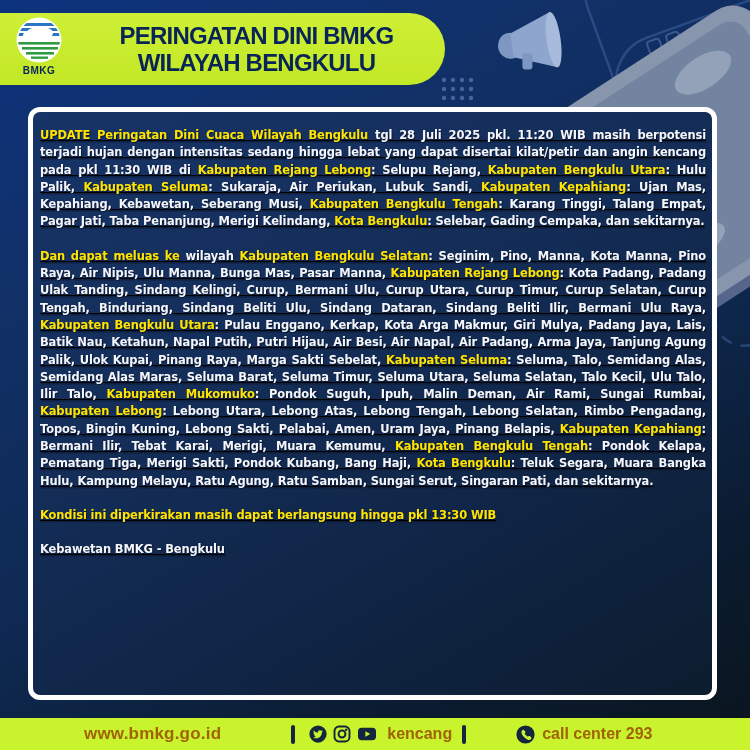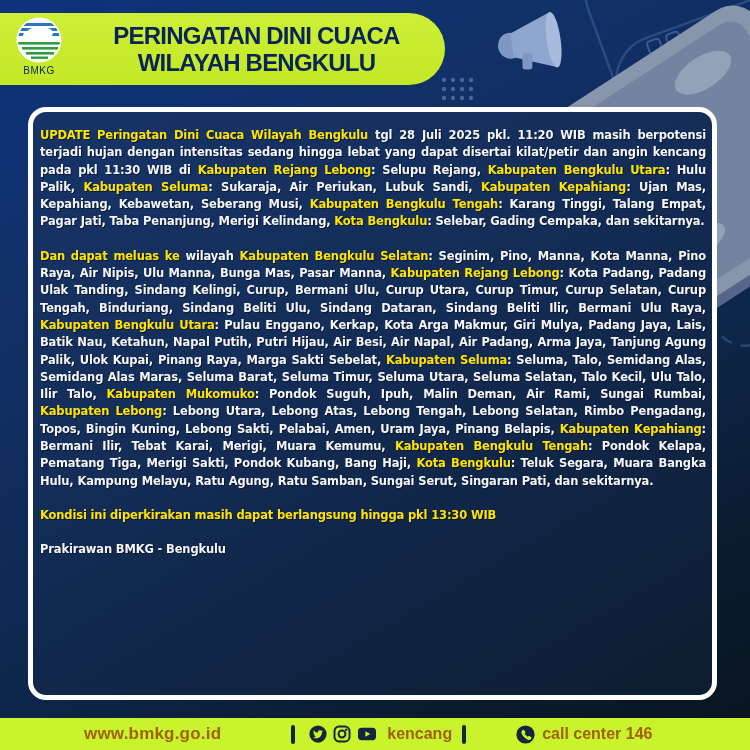--- a/index.html
+++ b/index.html
@@ -6,31 +6,31 @@
   body{width:750px;height:750px;position:relative;overflow:hidden;
        font-family:"DejaVu Sans",sans-serif;}
   .stage{position:absolute;inset:0;width:750px;height:750px;
        background:linear-gradient(152deg,#0e337e 0%,#113066 28%,#0e2952 55%,#0b1c31 80%,#0a141d 100%);}
   .deco{position:absolute;left:0;top:0;}
   
   .banner{position:absolute;left:0;top:13px;width:445px;height:72px;
        background:linear-gradient(180deg,#cdef36,#c3e826);
        border-radius:0 36px 36px 0;display:flex;align-items:center;}
   .logo-wrap{position:absolute;left:14px;top:4px;width:50px;height:64px;text-align:center;}
-  .logo-label{font-family:"Liberation Sans",sans-serif;font-weight:normal;font-size:10px;
+  .logo-label{font-family:"Liberation Sans",sans-serif;font-weight:bold;font-size:10px;
        color:#092457;letter-spacing:.5px;margin-top:-2px;}
   .title{position:absolute;left:86px;right:18px;top:0;height:72px;
        display:flex;flex-direction:column;justify-content:center;text-align:center;
        font-family:"Liberation Sans",sans-serif;font-weight:bold;font-size:24px;
        line-height:27px;color:#092457;letter-spacing:-0.8px;}
   
   .box{position:absolute;left:28px;top:107px;width:689px;height:593px;box-sizing:border-box;
-       border:5px solid #ffffff;border-radius:18px;
+       border:5px solid #ffffff;border-radius:12px;
        background:linear-gradient(150deg,#173468 0%,#142e59 38%,#102546 68%,#0d1d2f 100%);
-       padding:15px 6px 0 7px;}
+       padding:15px 6px 0 7px;text-decoration:underline;}
   .box p{margin:0 0 17px 0;font-size:11.5px;line-height:17.3px;font-weight:bold;
        text-align:justify;color:#f4f6fb;letter-spacing:-0.15px;
        text-shadow:1px 1.4px 0 rgba(8,20,42,.85);}
   .box p .y{color:#ffe400;}
   .box p .w{color:#f4f6fb;}
   .p-yellow{color:#ffe400 !important;}
   
   .bar{position:absolute;left:0;top:718px;width:750px;height:32px;background:#c9f42d;
        display:flex;align-items:center;
        font-family:"Liberation Sans",sans-serif;font-weight:bold;color:#a16207;}
@@ -112,30 +112,30 @@
           <ellipse cx="15" cy="18.5" rx="8" ry="5" fill="#ffffff"></ellipse>
           <rect x="2" y="25" width="42" height="2.6" fill="#2f9c44"></rect>
           <rect x="6" y="30" width="36" height="2.6" fill="#2f9c44"></rect>
           <rect x="10" y="35" width="28" height="2.6" fill="#2f9c44"></rect>
           <rect x="15" y="39.5" width="17" height="2.4" fill="#2f9c44"></rect>
         </g>
       </svg>
       <div class="logo-label">BMKG</div>
     </div>
     <div class="title">
-      <span>PERINGATAN DINI CUACA</span>
+      <span>PERINGATAN DINI BMKG</span>
       <span>WILAYAH BENGKULU</span>
     </div>
   </div>
 
   <div class="box">
     <p><span class="y">UPDATE Peringatan Dini Cuaca Wilayah Bengkulu</span><span class="w"> tgl 28 Juli 2025 pkl. 11:20 WIB masih berpotensi terjadi hujan dengan intensitas sedang hingga lebat yang dapat disertai kilat/petir dan angin kencang pada pkl 11:30 WIB di </span><span class="y">Kabupaten Rejang Lebong</span><span class="w">: Selupu Rejang, </span><span class="y">Kabupaten Bengkulu Utara</span><span class="w">: Hulu Palik, </span><span class="y">Kabupaten Seluma</span><span class="w">: Sukaraja, Air Periukan, Lubuk Sandi, </span><span class="y">Kabupaten Kepahiang</span><span class="w">: Ujan Mas, Kepahiang, Kebawetan, Seberang Musi, </span><span class="y">Kabupaten Bengkulu Tengah</span><span class="w">: Karang Tinggi, Talang Empat, Pagar Jati, Taba Penanjung, Merigi Kelindang, </span><span class="y">Kota Bengkulu</span><span class="w">: Selebar, Gading Cempaka, dan sekitarnya.</span></p>
     <p><span class="y">Dan dapat meluas ke</span><span class="w"> wilayah </span><span class="y">Kabupaten Bengkulu Selatan</span><span class="w">: Seginim, Pino, Manna, Kota Manna, Pino Raya, Air Nipis, Ulu Manna, Bunga Mas, Pasar Manna, </span><span class="y">Kabupaten Rejang Lebong</span><span class="w">: Kota Padang, Padang Ulak Tanding, Sindang Kelingi, Curup, Bermani Ulu, Curup Utara, Curup Timur, Curup Selatan, Curup Tengah, Binduriang, Sindang Beliti Ulu, Sindang Dataran, Sindang Beliti Ilir, Bermani Ulu Raya, </span><span class="y">Kabupaten Bengkulu Utara</span><span class="w">: Pulau Enggano, Kerkap, Kota Arga Makmur, Giri Mulya, Padang Jaya, Lais, Batik Nau, Ketahun, Napal Putih, Putri Hijau, Air Besi, Air Napal, Air Padang, Arma Jaya, Tanjung Agung Palik, Ulok Kupai, Pinang Raya, Marga Sakti Sebelat, </span><span class="y">Kabupaten Seluma</span><span class="w">: Seluma, Talo, Semidang Alas, Semidang Alas Maras, Seluma Barat, Seluma Timur, Seluma Utara, Seluma Selatan, Talo Kecil, Ulu Talo, Ilir Talo, </span><span class="y">Kabupaten Mukomuko</span><span class="w">: Pondok Suguh, Ipuh, Malin Deman, Air Rami, Sungai Rumbai, </span><span class="y">Kabupaten Lebong</span><span class="w">: Lebong Utara, Lebong Atas, Lebong Tengah, Lebong Selatan, Rimbo Pengadang, Topos, Bingin Kuning, Lebong Sakti, Pelabai, Amen, Uram Jaya, Pinang Belapis, </span><span class="y">Kabupaten Kepahiang</span><span class="w">: Bermani Ilir, Tebat Karai, Merigi, Muara Kemumu, </span><span class="y">Kabupaten Bengkulu Tengah</span><span class="w">: Pondok Kelapa, Pematang Tiga, Merigi Sakti, Pondok Kubang, Bang Haji, </span><span class="y">Kota Bengkulu</span><span class="w">: Teluk Segara, Muara Bangka Hulu, Kampung Melayu, Ratu Agung, Ratu Samban, Sungai Serut, Singaran Pati, dan sekitarnya.</span></p>
     <p class="p-yellow">Kondisi ini diperkirakan masih dapat berlangsung hingga pkl 13:30 WIB</p>
-    <p>Prakirawan BMKG - Bengkulu</p>
+    <p>Kebawetan BMKG - Bengkulu</p>
   </div>
 
   <div class="bar">
     <span class="www">www.bmkg.go.id</span>
     <span class="sep sep1"></span>
     <span class="icons">
       <svg width="18" height="18" viewBox="0 0 24 24">
         <circle cx="12" cy="12" r="11.5" fill="#13263e"></circle>
         <path fill="#c9f42d" d="M18.6 8.1c-.5.2-1 .4-1.5.4.5-.3.9-.8 1.1-1.4-.5.3-1.1.5-1.7.7-.5-.5-1.2-.9-2-.9-1.5 0-2.7 1.2-2.7 2.7 0 .2 0 .4.1.6-2.3-.1-4.3-1.2-5.6-2.9-.2.4-.4.9-.4 1.4 0 .9.5 1.8 1.2 2.3-.4 0-.8-.1-1.2-.3v.1c0 1.3.9 2.4 2.2 2.7-.2.1-.5.1-.7.1-.2 0-.4 0-.5-.1.4 1.1 1.4 1.9 2.5 1.9-.9.7-2.1 1.2-3.4 1.2h-.6c1.2.8 2.6 1.2 4.1 1.2 5 0 7.7-4.1 7.7-7.7v-.3c.5-.5 1-1 1.4-1.7z"></path>
       </svg>
@@ -150,16 +150,16 @@
       </svg>
     </span>
     <span class="info">kencang</span>
     <span class="sep sep2"></span>
     <span class="phone">
       <svg width="19" height="19" viewBox="0 0 24 24">
         <circle cx="12" cy="12" r="11.5" fill="#13263e"></circle>
         <path fill="#c9f42d" d="M7.7 6.9c.9-.9 2-1 2.6-.3l1.3 1.5c.5.6.4 1.5-.2 2.1l-.5.5c.3.8.9 1.7 1.7 2.4.7.7 1.6 1.3 2.4 1.7l.5-.5c.6-.6 1.5-.7 2.1-.2l1.5 1.3c.7.6.6 1.7-.3 2.6-.9.9-2.3 1.3-3.5.8-1.7-.7-3.4-1.8-4.9-3.3-1.5-1.5-2.7-3.2-3.3-4.9-.5-1.2-.2-2.7.6-3.7z"></path>
       </svg>
     </span>
-    <span class="call">call center 146</span>
+    <span class="call">call center 293</span>
   </div>
 
 </div>
 
 </body></html>

